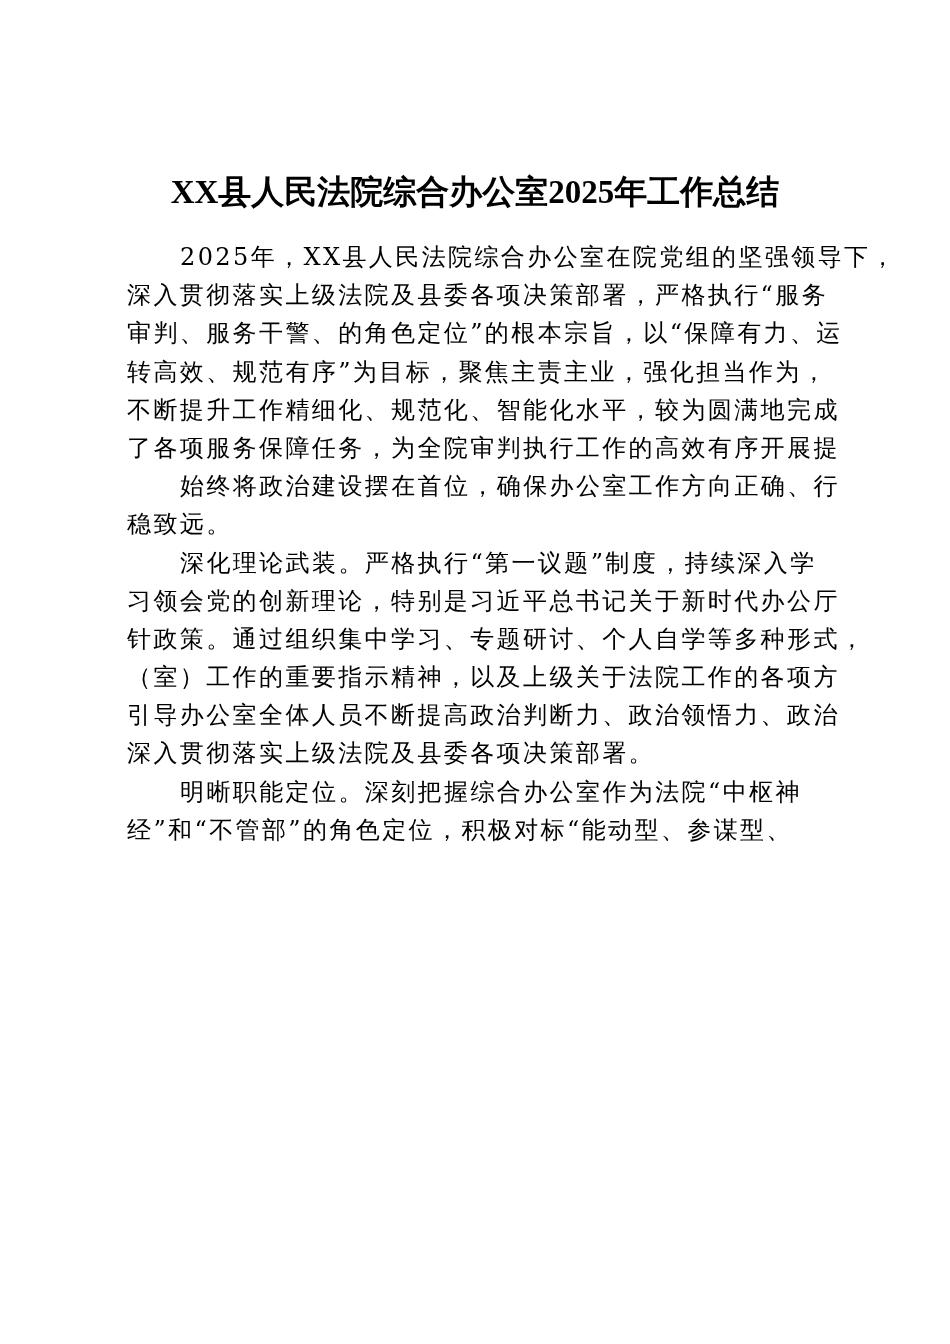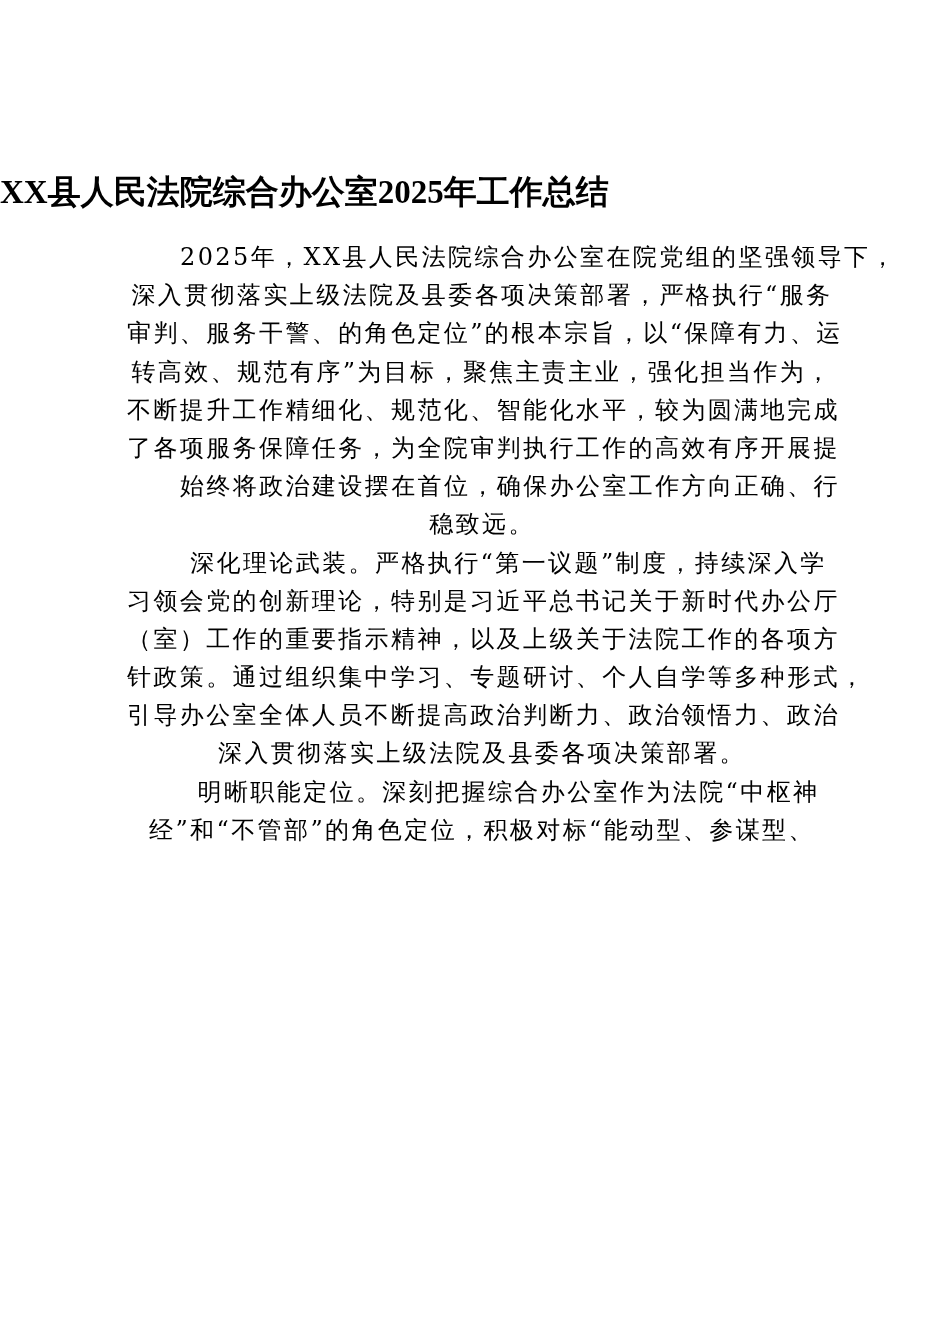--- a/index.html
+++ b/index.html
@@ -20,20 +20,21 @@
       top: 0;
       width: 950px;
       height: 1344px;
       background: #ffffff;
     }
     .title {
       position: absolute;
       left: 0;
       top: 168px;
       width: 950px;
+      text-align: center;
       font-family: "Liberation Serif", "DejaVu Serif", serif;
       font-weight: bold;
       font-size: 33px;
       line-height: 48px;
       letter-spacing: 0px;
       white-space: nowrap;
     }
     .body {
       position: absolute;
       left: 127px;
@@ -41,21 +42,20 @@
       width: 710px;
       font-family: "DejaVu Serif", "Liberation Serif", serif;
       font-size: 24px;
       line-height: 38.2px;
       letter-spacing: 2.4px;
     }
     .para {
       margin: 0;
       padding: 0;
       white-space: nowrap;
-      text-align: center;
     }
     .line {
       display: block;
       height: 38.2px;
       white-space: nowrap;
     }
     .indent {
       padding-left: 53px;
     }
     .h1 {
@@ -92,22 +92,22 @@
 
 
     <div class="para">
       <span class="line indent">始终将政治建设摆在首位，确保办公室工作方向正确、行</span>
       <span class="line">稳致远。</span>
     </div>
 
     <div class="para">
       <span class="line indent">深化理论武装。严格执行“第一议题”制度，持续深入学</span>
       <span class="line">习领会党的创新理论，特别是习近平总书记关于新时代办公厅</span>
+      <span class="line">针政策。通过组织集中学习、专题研讨、个人自学等多种形式，</span>
       <span class="line">（室）工作的重要指示精神，以及上级关于法院工作的各项方</span>
-      <span class="line">针政策。通过组织集中学习、专题研讨、个人自学等多种形式，</span>
       <span class="line">引导办公室全体人员不断提高政治判断力、政治领悟力、政治</span>
       <span class="line">深入贯彻落实上级法院及县委各项决策部署。</span>
     </div>
 
     <div class="para">
       <span class="line indent">明晰职能定位。深刻把握综合办公室作为法院“中枢神</span>
       <span class="line">经”和“不管部”的角色定位，积极对标“能动型、参谋型、</span>
     </div>
 
   </div>

